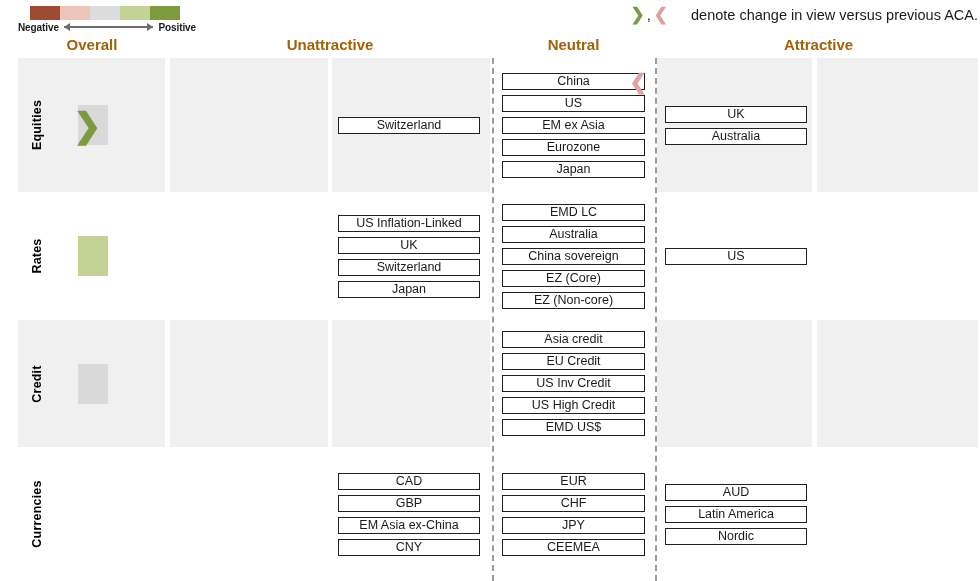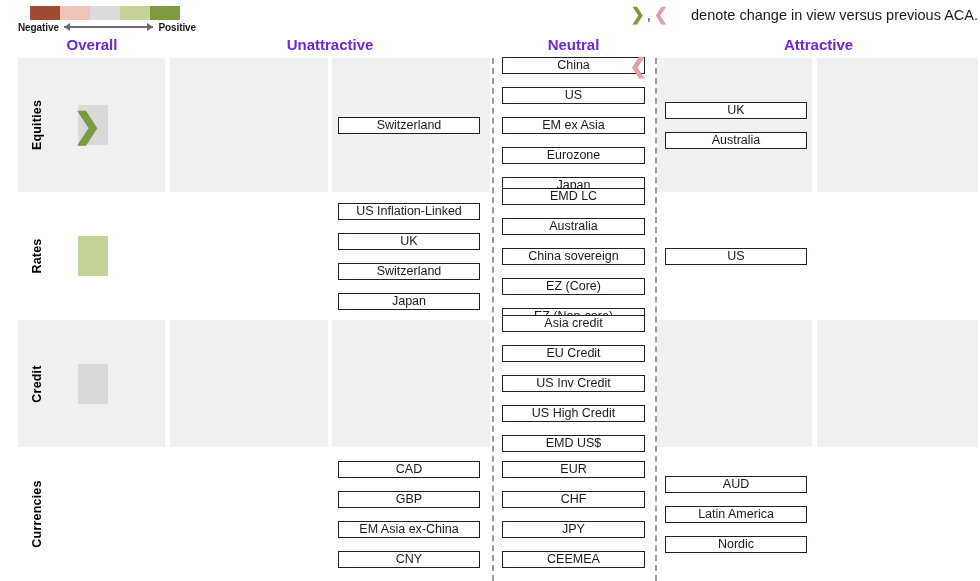--- a/index.html
+++ b/index.html
@@ -47,21 +47,21 @@
     display:flex;align-items:center;gap:2px;
   }
   .chev{font-size:17px;font-weight:bold;line-height:1;}
   .chev.up{color:#7d9a3e;}
   .chev.down{color:#dba0a0;}
   .note .comma{font-size:15px;color:#1a1a1a;margin-right:1px;}
 
   
   .hdr{
     position:absolute;top:35px;height:20px;
-    font-size:15px;font-weight:bold;color:#6d28d9;text-align:center;
+    font-size:15px;font-weight:bold;color:#a16207;text-align:center;
     line-height:20px;
   }
   #hdr-overall{left:18px;width:148px;}
   #hdr-unattractive{left:249px;width:162px;}
   #hdr-neutral{left:492px;width:163px;}
   #hdr-attractive{left:737px;width:163px;}
 
   
   .grid{position:absolute;left:0;top:58px;width:980px;height:523px;}
 
@@ -94,21 +94,21 @@
 
   
   .dash{
     position:absolute;top:0;width:0;height:523px;
     border-left:2px dashed #9d9d9d;
   }
   #dash-left{left:492px;}
   #dash-right{left:655px;}
 
   
-  .col{position:absolute;top:0;height:100%;display:flex;flex-direction:column;justify-content:center;gap:13px;}
+  .col{position:absolute;top:0;height:100%;display:flex;flex-direction:column;justify-content:center;gap:5px;}
   .col.unattractive{left:338px;width:142px;}
   .col.neutral{left:502px;width:143px;}
   .col.attractive{left:665px;width:142px;}
 
   .item{
     position:relative;
     background:#ffffff;border:1.6px solid #231f20;
     height:17px;line-height:15px;
     font-size:12.5px;color:#1a1a1a;text-align:center;
     box-sizing:border-box;

